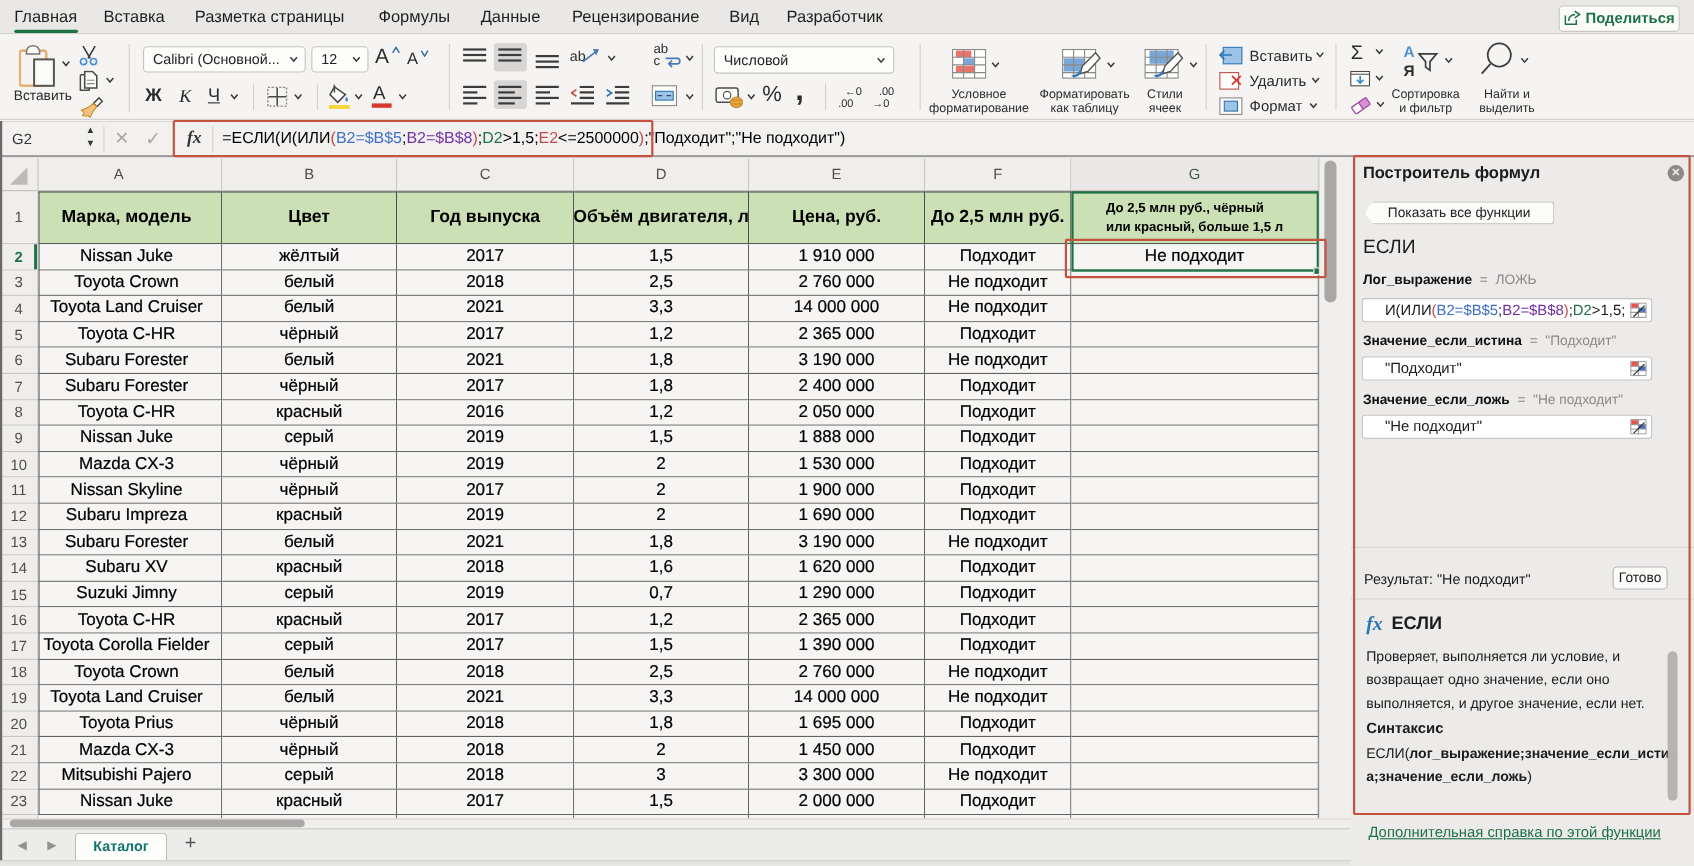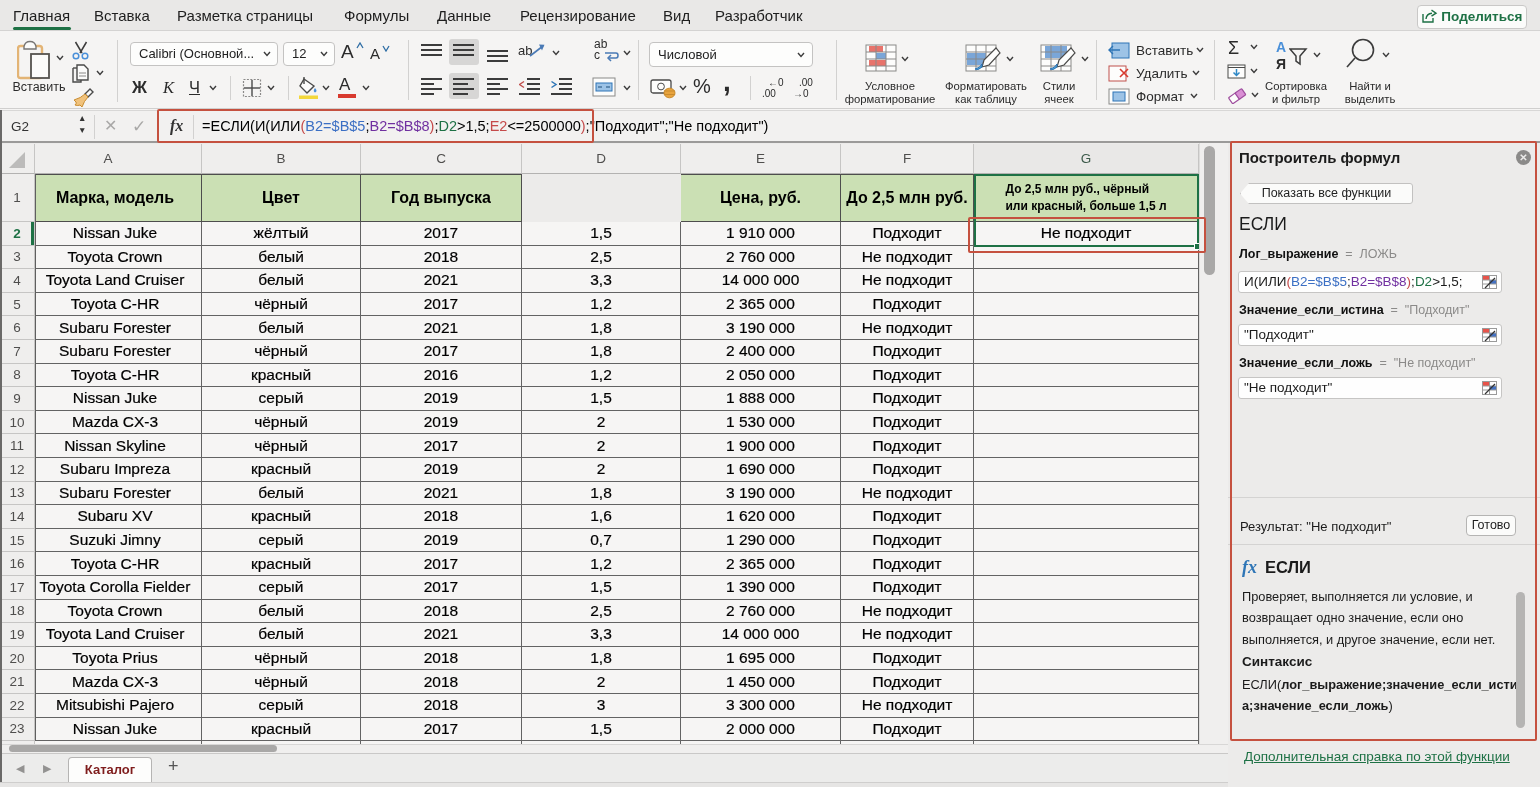--- a/index.html
+++ b/index.html
@@ -23,21 +23,21 @@
 .selrow {color:#1e7145;font-weight:700;box-shadow:inset -3px 0 0 #1e7145}
 .ghead {background:#cbe0b4;border-right:1px solid #4d4d4d;border-bottom:1px solid #4d4d4d;border-top:1px solid #4d4d4d;font-weight:700;font-size:16px;color:#000}
 .g1t {line-height:1.4;font-size:12px}
 .data {background:#f6f5f4;border-right:1px solid #636363;border-bottom:1px solid #636363;font-size:15.5px;color:#000;-webkit-text-stroke:0.2px #000}
 #gleft {position:absolute;left:35px;top:31.0px;width:1px;height:567px;background:#5f5f5f}
 .fb {color:#3b6fc4} .fp {color:#7030a0} .fg {color:#1e7145} .fr {color:#c54a4a}
 .red {position:absolute;border:2px solid #c5513f;border-radius:2px}
 #panel {position:absolute;left:1228px;top:143px;width:312px;height:644px;background:#ecebea;font-size:13px;color:#1b1b1b}
 .plabel {position:absolute;font-weight:700;font-size:12.5px;color:#111}
 .pgray {color:#8b8a89;font-weight:400}
-.pinput {position:absolute;background:#fefefe;border:1px solid #c6c5c4;border-radius:3px;height:22px;line-height:20px;padding-left:5px;font-size:13.5px}
+.pinput {position:absolute;background:#fefefe;border:1px solid #c6c5c4;border-radius:3px;height:22px;line-height:20px;padding-left:20px;font-size:13.5px}
 .picon {position:absolute;right:4px;top:3px}
 </style></head>
 <body>
 <div id="tabbar">
  <span class="tab" style="left:13px;font-weight:400">Главная</span>
  <span class="tab" style="left:94px">Вставка</span>
  <span class="tab" style="left:177px">Разметка страницы</span>
  <span class="tab" style="left:344px">Формулы</span>
  <span class="tab" style="left:437px">Данные</span>
  <span class="tab" style="left:520px">Рецензирование</span>
@@ -347,20 +347,21 @@
 <div class="c colhdr" style="left:681.0px;top:1.0px;width:160.0px;height:30.0px">E</div>
 <div class="c colhdr" style="left:841.0px;top:1.0px;width:133.0px;height:30.0px">F</div>
 <div class="c colhdr ghdr" style="left:974.0px;top:1.0px;width:225.0px;height:30.0px">G</div>
 <div class="corner" style="left:0;top:1.0px;width:35px;height:30.0px"><svg width="35" height="30">
         <polygon points="25,8 25,24 9,24" fill="#bcbbba"></polygon>
       </svg></div>
 <div class="c rowhdr" style="left:0.0px;top:31.0px;width:35.0px;height:48.0px">1</div>
 <div class="c ghead da" style="left:35.0px;top:31.0px;width:167.0px;height:48.0px">Марка, модель</div>
 <div class="c ghead" style="left:202.0px;top:31.0px;width:159.0px;height:48.0px">Цвет</div>
 <div class="c ghead" style="left:361.0px;top:31.0px;width:161.0px;height:48.0px">Год выпуска</div>
+<div class="c ghead" style="left:522.0px;top:31.0px;width:159.0px;height:48.0px">Объём двигателя, л</div>
 <div class="c ghead" style="left:681.0px;top:31.0px;width:160.0px;height:48.0px">Цена, руб.</div>
 <div class="c ghead" style="left:841.0px;top:31.0px;width:133.0px;height:48.0px">До 2,5 млн руб.</div>
 <div class="c ghead" style="left:974.0px;top:31.0px;width:225.0px;height:48.0px">
       <span class="g1t">До 2,5 млн руб., чёрный<br>или красный, больше 1,5 л</span>
     </div>
 <div class="c rowhdr selrow" style="left:0.0px;top:79.0px;width:35.0px;height:23.6px">2</div>
 <div class="c data da" style="left:35.0px;top:79.0px;width:167.0px;height:23.6px">Nissan Juke</div>
 <div class="c data" style="left:202.0px;top:79.0px;width:159.0px;height:23.6px">жёлтый</div>
 <div class="c data" style="left:361.0px;top:79.0px;width:161.0px;height:23.6px">2017</div>
 <div class="c data" style="left:522.0px;top:79.0px;width:159.0px;height:23.6px">1,5</div>
@@ -547,21 +548,21 @@
 <div style="position:absolute;left:974px;top:31.0px;width:225px;height:73px;border:2px solid #1e7145"></div>
 <div style="position:absolute;left:1194px;top:100.0px;width:7px;height:7px;background:#1e7145;border:1px solid #fff"></div>
 </div>
 <div style="position:absolute;left:1199px;top:143px;width:29px;height:601px;background:#f0efee;border-left:1px solid #dddcdb"></div>
 <div style="position:absolute;left:1204px;top:146px;width:11px;height:129px;background:#a9a8a7;border-radius:6px"></div>
 <div style="position:absolute;left:0px;top:744px;width:1228px;height:9px;background:#f0efee;border-top:1px solid #d8d7d6"></div>
 <div style="position:absolute;left:9px;top:745px;width:268px;height:7px;background:#a9a8a7;border-radius:4px"></div>
 <div style="position:absolute;left:0;top:753px;width:1228px;height:29px;background:#ececeb;border-top:1px solid #c9c8c7">
  <span style="position:absolute;left:16px;top:8px;font-size:11px;color:#939291">◀</span>
  <span style="position:absolute;left:43px;top:8px;font-size:11px;color:#939291">▶</span>
- <div style="position:absolute;left:68px;top:3px;width:84px;height:26px;background:#fdfdfc;border:1px solid #b5b4b3;border-bottom:none;border-radius:4px 4px 0 0;text-align:center;line-height:24px;font-size:13px;font-weight:700;color:#7f1d1d">Каталог</div>
+ <div style="position:absolute;left:68px;top:3px;width:84px;height:26px;background:#fdfdfc;border:1px solid #b5b4b3;border-bottom:none;border-radius:4px 4px 0 0;text-align:center;line-height:24px;font-size:13px;font-weight:700;color:#0f766e">Каталог</div>
  <span style="position:absolute;left:168px;top:2px;font-size:18px;color:#555">+</span>
 </div>
 <div style="position:absolute;left:0;top:782px;width:1540px;height:5px;background:#e6e5e4;border-top:1px solid #cfcecd"></div>
 <div style="position:absolute;left:0;top:110px;width:2px;height:672px;background:#6a6968"></div>
 <div id="panel">
     <div style="position:absolute;left:11px;top:6px;font-size:15px;font-weight:700;color:#1b1b1b">Построитель формул</div>
 <div style="position:absolute;left:288px;top:7px;width:15px;height:15px;border-radius:50%;background:#8b8a89;color:#ecebea;font-size:10px;line-height:15px;text-align:center;font-weight:700">✕</div>
 <div style="position:absolute;left:12px;top:40px;width:173px;height:21px;background:#fbfbfa;border:1px solid #c2c1c0;border-radius:3px;font-size:12.5px;text-align:center;line-height:19px;color:#222;clip-path:polygon(9px 0,100% 0,100% 100%,9px 100%,0 50%)">Показать все функции</div>
 <div style="position:absolute;left:11px;top:71px;font-size:17.5px;color:#1b1b1b">ЕСЛИ</div>
 <div class="plabel" style="left:11px;top:104px">Лог_выражение&nbsp;&nbsp;<span class="pgray">=&nbsp;&nbsp;ЛОЖЬ</span></div>

